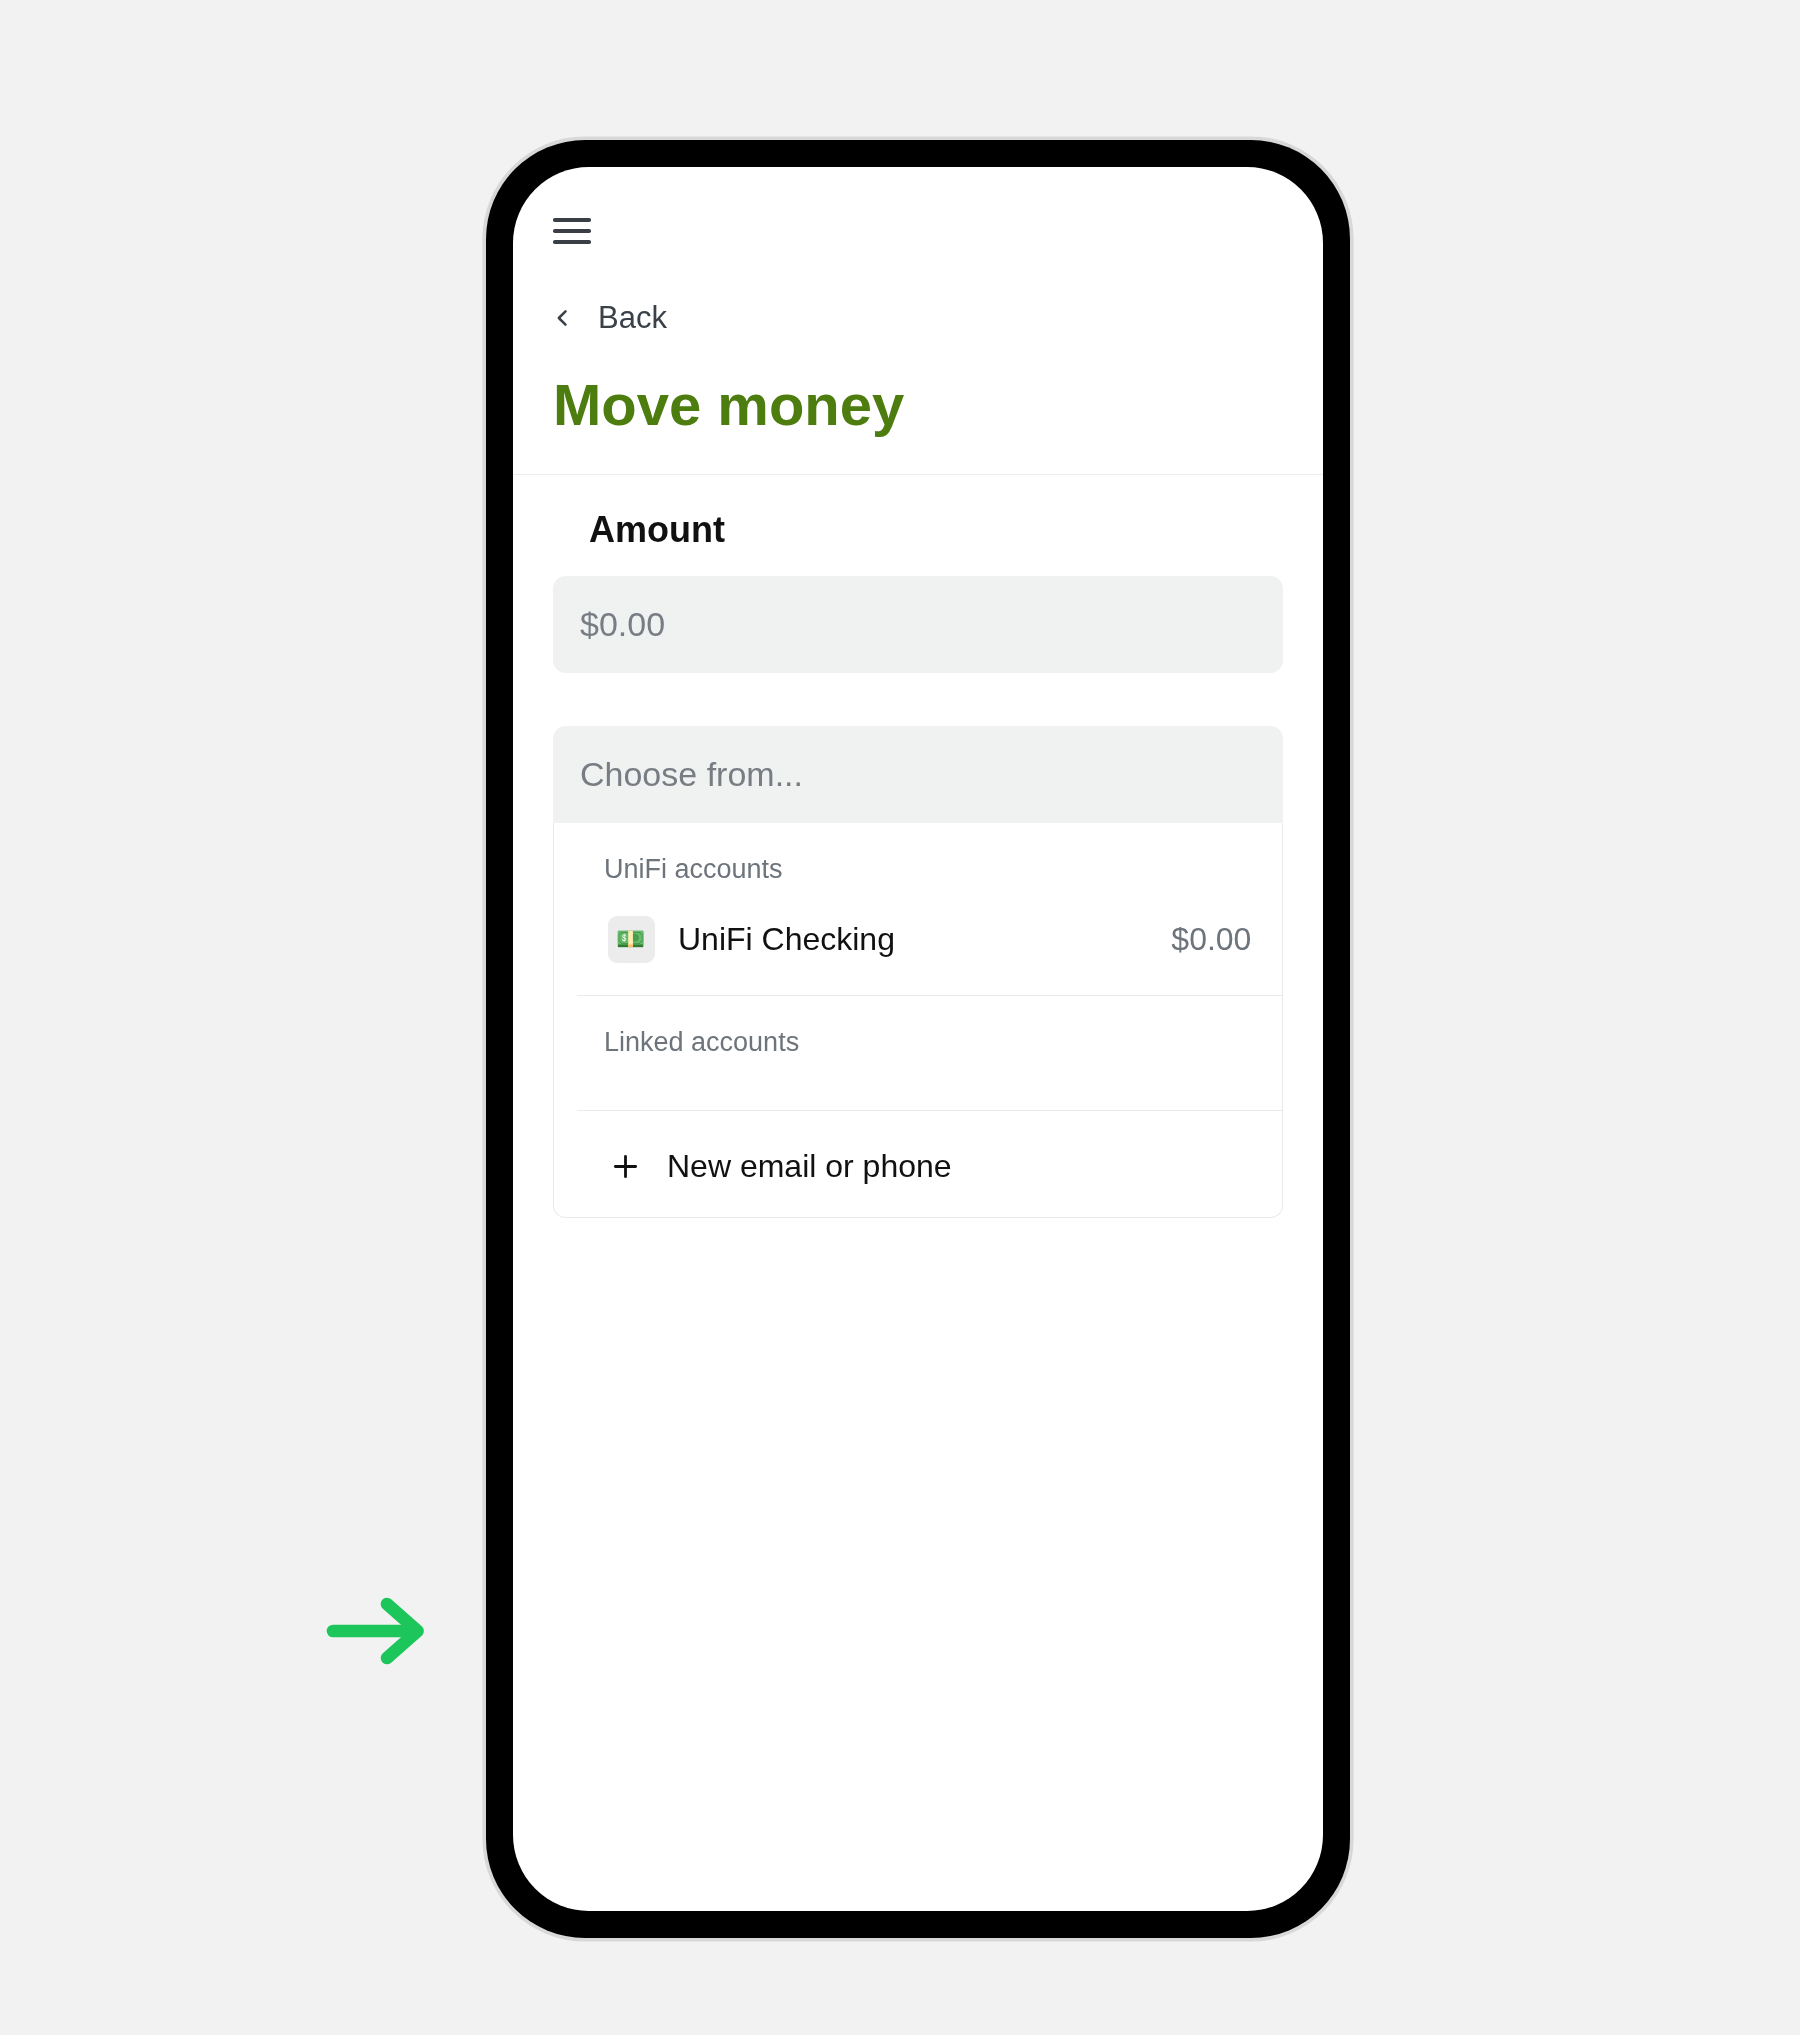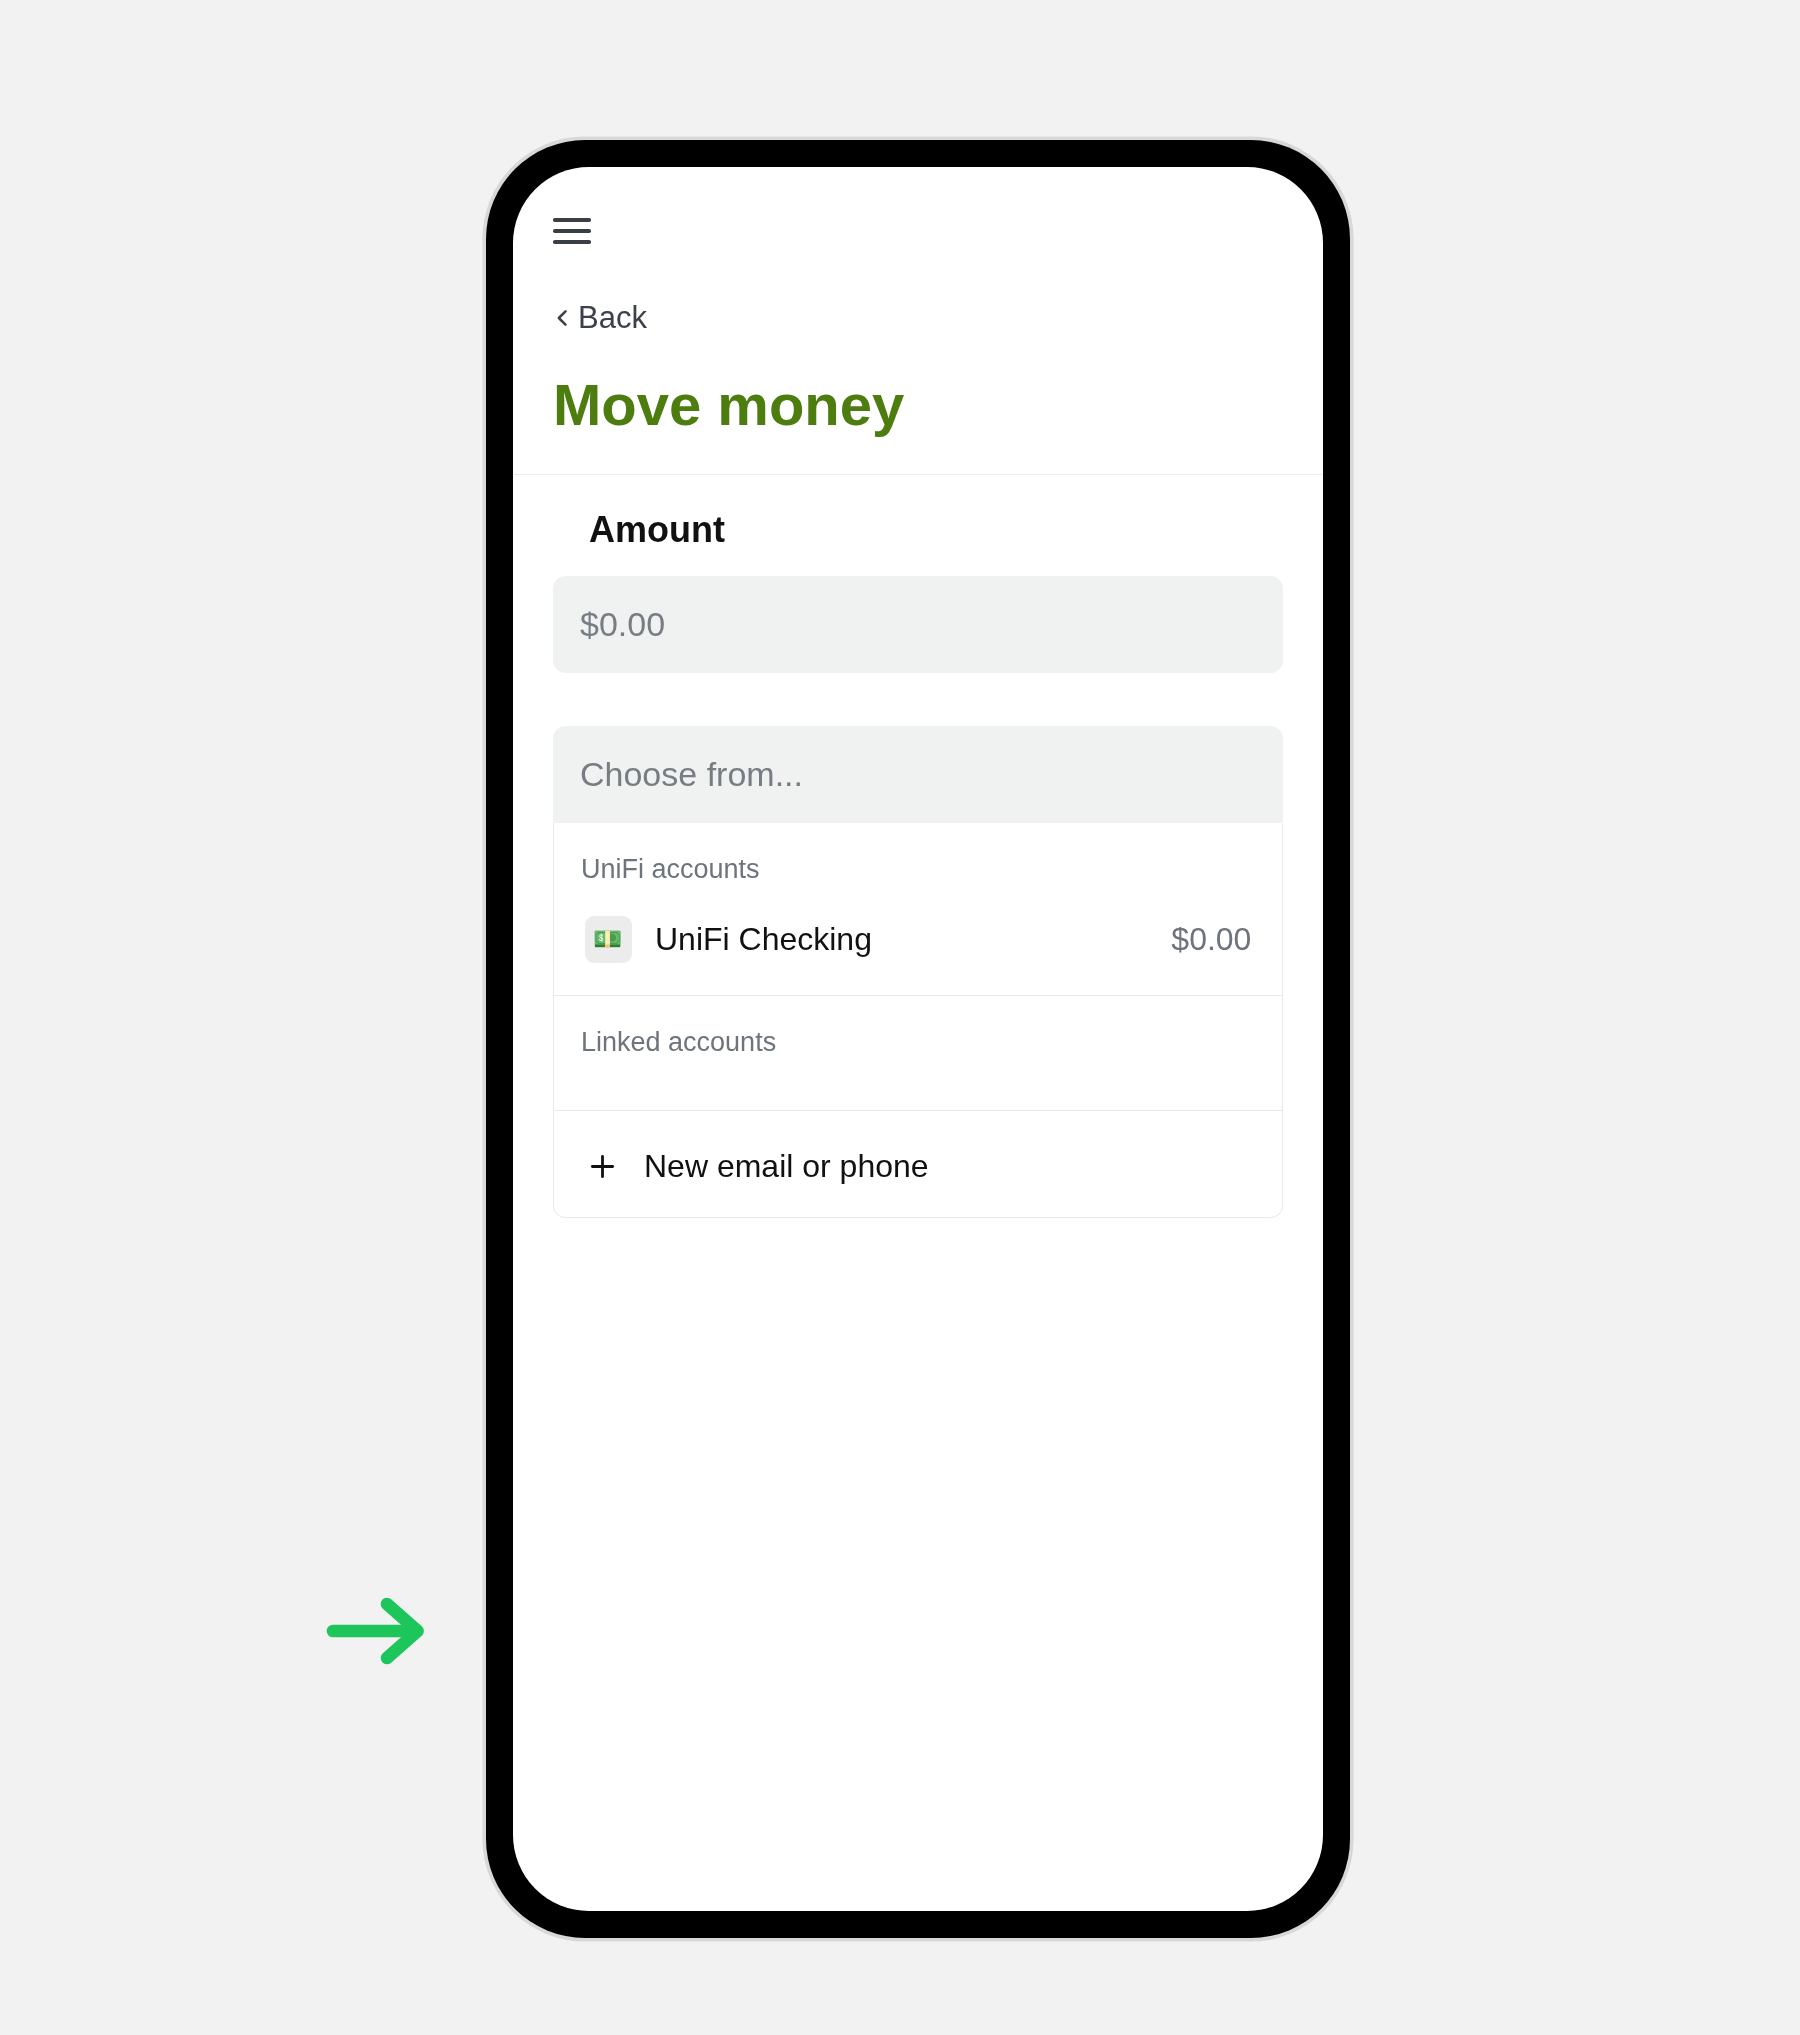--- a/index.html
+++ b/index.html
@@ -37,21 +37,21 @@
     display: flex; flex-direction: column; justify-content: center; gap: 7.2px;
     cursor: pointer;
   }
   .hamburger span {
     display:block; height:3.6px; background:#3a3f45; border-radius:1.8px;
   }
   .subheader {
     padding: 36px 40px 10.8px 40px;
   }
   .back {
-    display:flex; align-items:center; gap:5px;
+    display:flex; align-items:center; gap:25px;
     color:#3a4148; font-size:31px; cursor:pointer; width:fit-content;
   }
   .back svg { width:20px; height:20px; }
   .title {
     font-size:58px; font-weight:700; color:#4d7c0f;
     padding: 23.4px 40px 36px 40px;
     border-bottom:0.9px solid #eceded;
   }
   .section { padding: 34px 40px 10.8px 40px; }
   .section-label {
@@ -67,20 +67,21 @@
     padding: 29px 27px;
     font-size:34px;
     color:#111;
   }
   .input-box::placeholder { color:#777d83; }
   .dropdown-list {
     margin-top: 0;
     border:0.9px solid #e9eaea;
     border-radius:12.6px;
     overflow:hidden;
+    padding-left:23px;
   }
   .group {
     padding: 31px 27px 27px 27px;
     border-top:0.9px solid #e9eaea;
   }
   .group:first-child { border-top:none; }
   .group-title {
     font-size:27px; color:#6d747b; margin-bottom: 25px;
   }
   .item {

